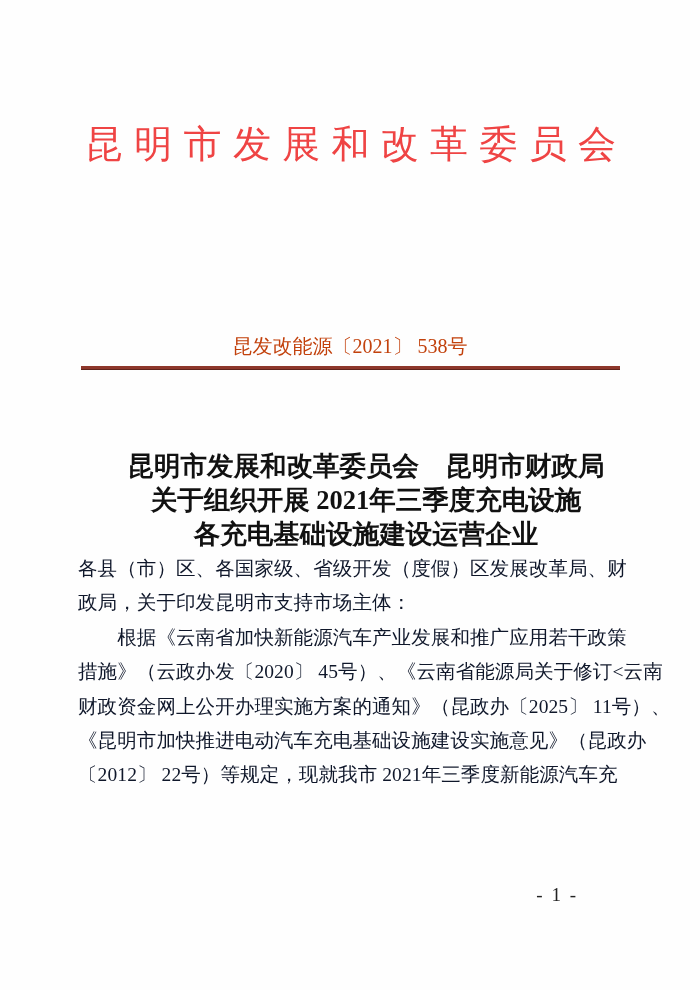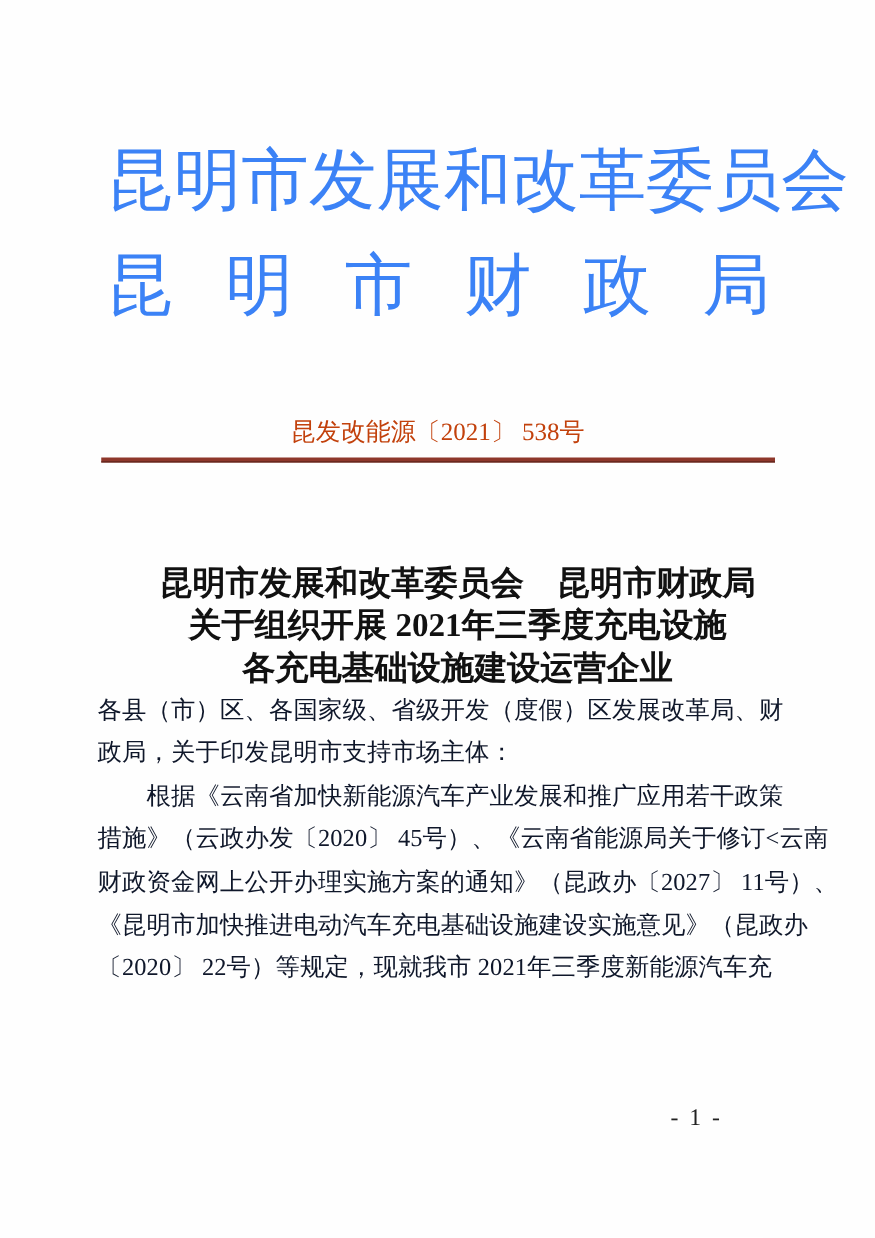--- a/index.html
+++ b/index.html
@@ -17,22 +17,22 @@
   }
 
   
   .letterhead {
     position: absolute;
     top: 121px;
     left: 85px;
     width: 531px;
   }
   .org {
-    color: #3b82f6;
-    font-size: 54px;
+    color: #ef4444;
+    font-size: 38px;
     line-height: 47px;
     font-weight: 500;
     text-align: justify;
     text-align-last: justify;
     white-space: nowrap;
   }
   .org-2 {
     margin-top: 37px;
   }
 
@@ -105,38 +105,37 @@
     white-space: nowrap;
   }
 </style>
 </head>
 <body>
 
 <div class="sheet">
 
   <header class="letterhead">
     <div class="org org-1">昆明市发展和改革委员会</div>
-    <div class="org org-2">昆明市财政局</div>
   </header>
 
   <div class="doc-number">昆发改能源〔2021〕 538号</div>
 
   <div class="red-rule"></div>
 
   <h1 class="doc-title">
     <span class="t-line">昆明市发展和改革委员会　昆明市财政局</span>
     <span class="t-line">关于组织开展 2021年三季度充电设施</span>
     <span class="t-line">各充电基础设施建设运营企业</span>
   </h1>
 
   <main class="body-text">
     <p class="b-line">各县（市）区、各国家级、省级开发（度假）区发展改革局、财</p>
     <p class="b-line">政局，关于印发昆明市支持市场主体：</p>
     <p class="b-line">　　根据《云南省加快新能源汽车产业发展和推广应用若干政策</p>
     <p class="b-line">措施》（云政办发〔2020〕 45号）、《云南省能源局关于修订&lt;云南</p>
-    <p class="b-line">财政资金网上公开办理实施方案的通知》（昆政办〔2027〕 11号）、</p>
+    <p class="b-line">财政资金网上公开办理实施方案的通知》（昆政办〔2025〕 11号）、</p>
     <p class="b-line">《昆明市加快推进电动汽车充电基础设施建设实施意见》（昆政办</p>
-    <p class="b-line">〔2020〕 22号）等规定，现就我市 2021年三季度新能源汽车充</p>
+    <p class="b-line">〔2012〕 22号）等规定，现就我市 2021年三季度新能源汽车充</p>
   </main>
 
   <div class="page-number">- 1 -</div>
 
 </div>
 
 </body></html>

